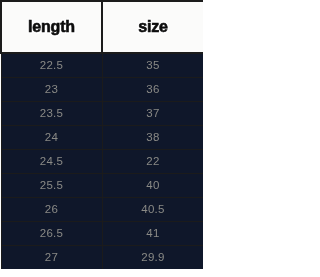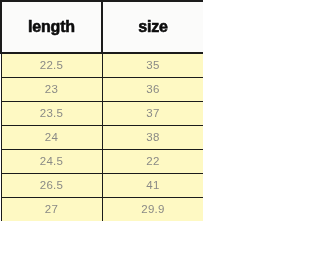--- a/index.html
+++ b/index.html
@@ -54,21 +54,21 @@
        0 1.4px 0 #ffffff, 0 -1.4px 0 #ffffff,
        1px 1px 0 #ffffff, -1px 1px 0 #ffffff,
        1px -1px 0 #ffffff, -1px -1px 0 #ffffff,
        1.7px 0.6px 0 #ffffff, -1.7px 0.6px 0 #ffffff,
        0.6px 1.7px 0 #ffffff, 0.6px -1.7px 0 #ffffff;
     -webkit-text-stroke: 0.6px #0d0d0d;
   }
 
   
   #size-table tbody tr {
-    background: #fef9c3;
+    background: #0f172a;
     margin-top: 8px;
   }
   #size-table td {
     height: 24px;
     box-sizing: border-box;
     border-bottom: 1.5px solid #1b1b1b;
     border-left: 1.5px solid #1b1b1b;
     border-right: 1.5px solid #1b1b1b;
     padding: 0;
     text-align: center;
@@ -114,20 +114,28 @@
       </tr>
       <tr>
         <td>24</td>
         <td>38</td>
       </tr>
       <tr>
         <td>24.5</td>
         <td>22</td>
       </tr>
       <tr>
+        <td>25.5</td>
+        <td>40</td>
+      </tr>
+      <tr>
+        <td>26</td>
+        <td>40.5</td>
+      </tr>
+      <tr>
         <td>26.5</td>
         <td>41</td>
       </tr>
       <tr>
         <td>27</td>
         <td>29.9</td>
       </tr>
     </tbody>
 </table>
 

